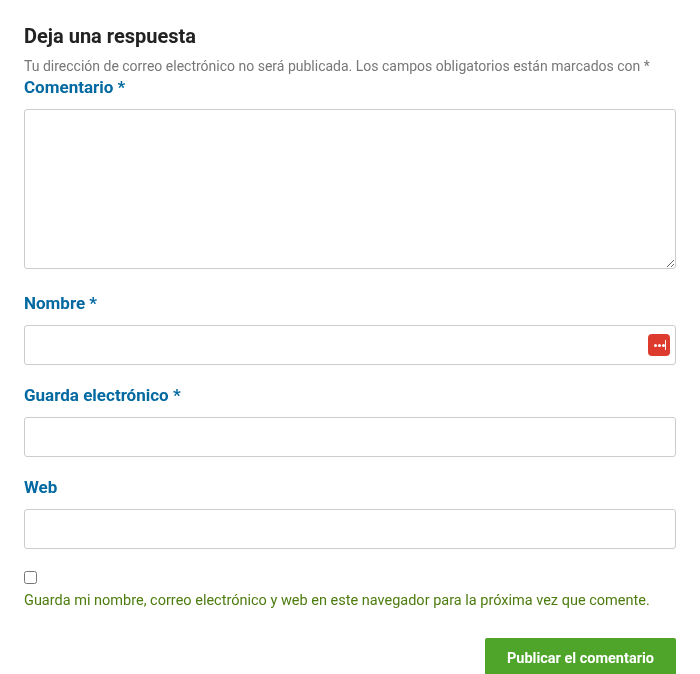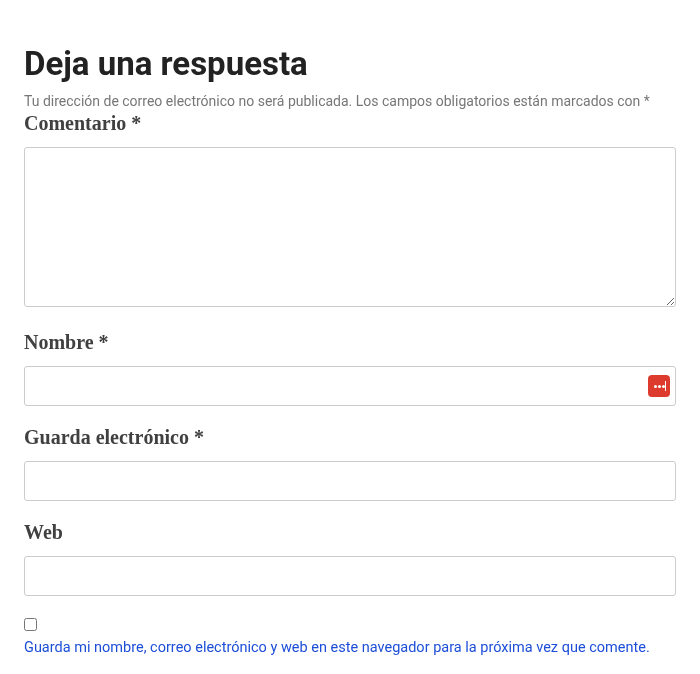--- a/index.html
+++ b/index.html
@@ -4,41 +4,39 @@
   <style>
     * { box-sizing: border-box; margin: 0; padding: 0; }
     body {
       font-family: -apple-system, BlinkMacSystemFont, "Segoe UI", Roboto, "Helvetica Neue", Arial, sans-serif;
       background: #fff;
       padding: 24px;
       width: 700px;
       color: #222;
     }
     .form-title {
-      font-size: 33px;
+      font-size: 20px;
       font-weight: 700;
       color: #222;
       margin-bottom: 8px;
-      margin-top: 20px;
     }
     .form-subtitle {
       font-size: 14px;
       color: #777;
       line-height: 1.5;
     }
     .field-group {
       margin-bottom: 20px;
     }
     .field-label {
-      font-size: 20px;
+      font-size: 17px;
       font-weight: 700;
-      color: #404040;
+      color: #0369a1;
       display: block;
       margin-bottom: 12px;
-      font-family: Liberation Serif, serif;
     }
     .field-textarea {
       width: 100%;
       height: 160px;
       border: 1px solid #ccc;
       border-radius: 3px;
       padding: 8px;
       font-size: 14px;
       font-family: inherit;
       resize: vertical;
@@ -89,21 +87,21 @@
       background: #fff;
     }
     .checkbox-row {
       margin-bottom: 26px;
     }
     .checkbox-input {
       margin-bottom: 6px;
     }
     .checkbox-label {
       font-size: 14.5px;
-      color: #1d4ed8;
+      color: #4d7c0f;
       display: block;
       line-height: 1.5;
     }
     .submit-row {
       display: flex;
       justify-content: flex-end;
     }
     .submit-btn {
       background: #4fa52a;
       color: #fff;

